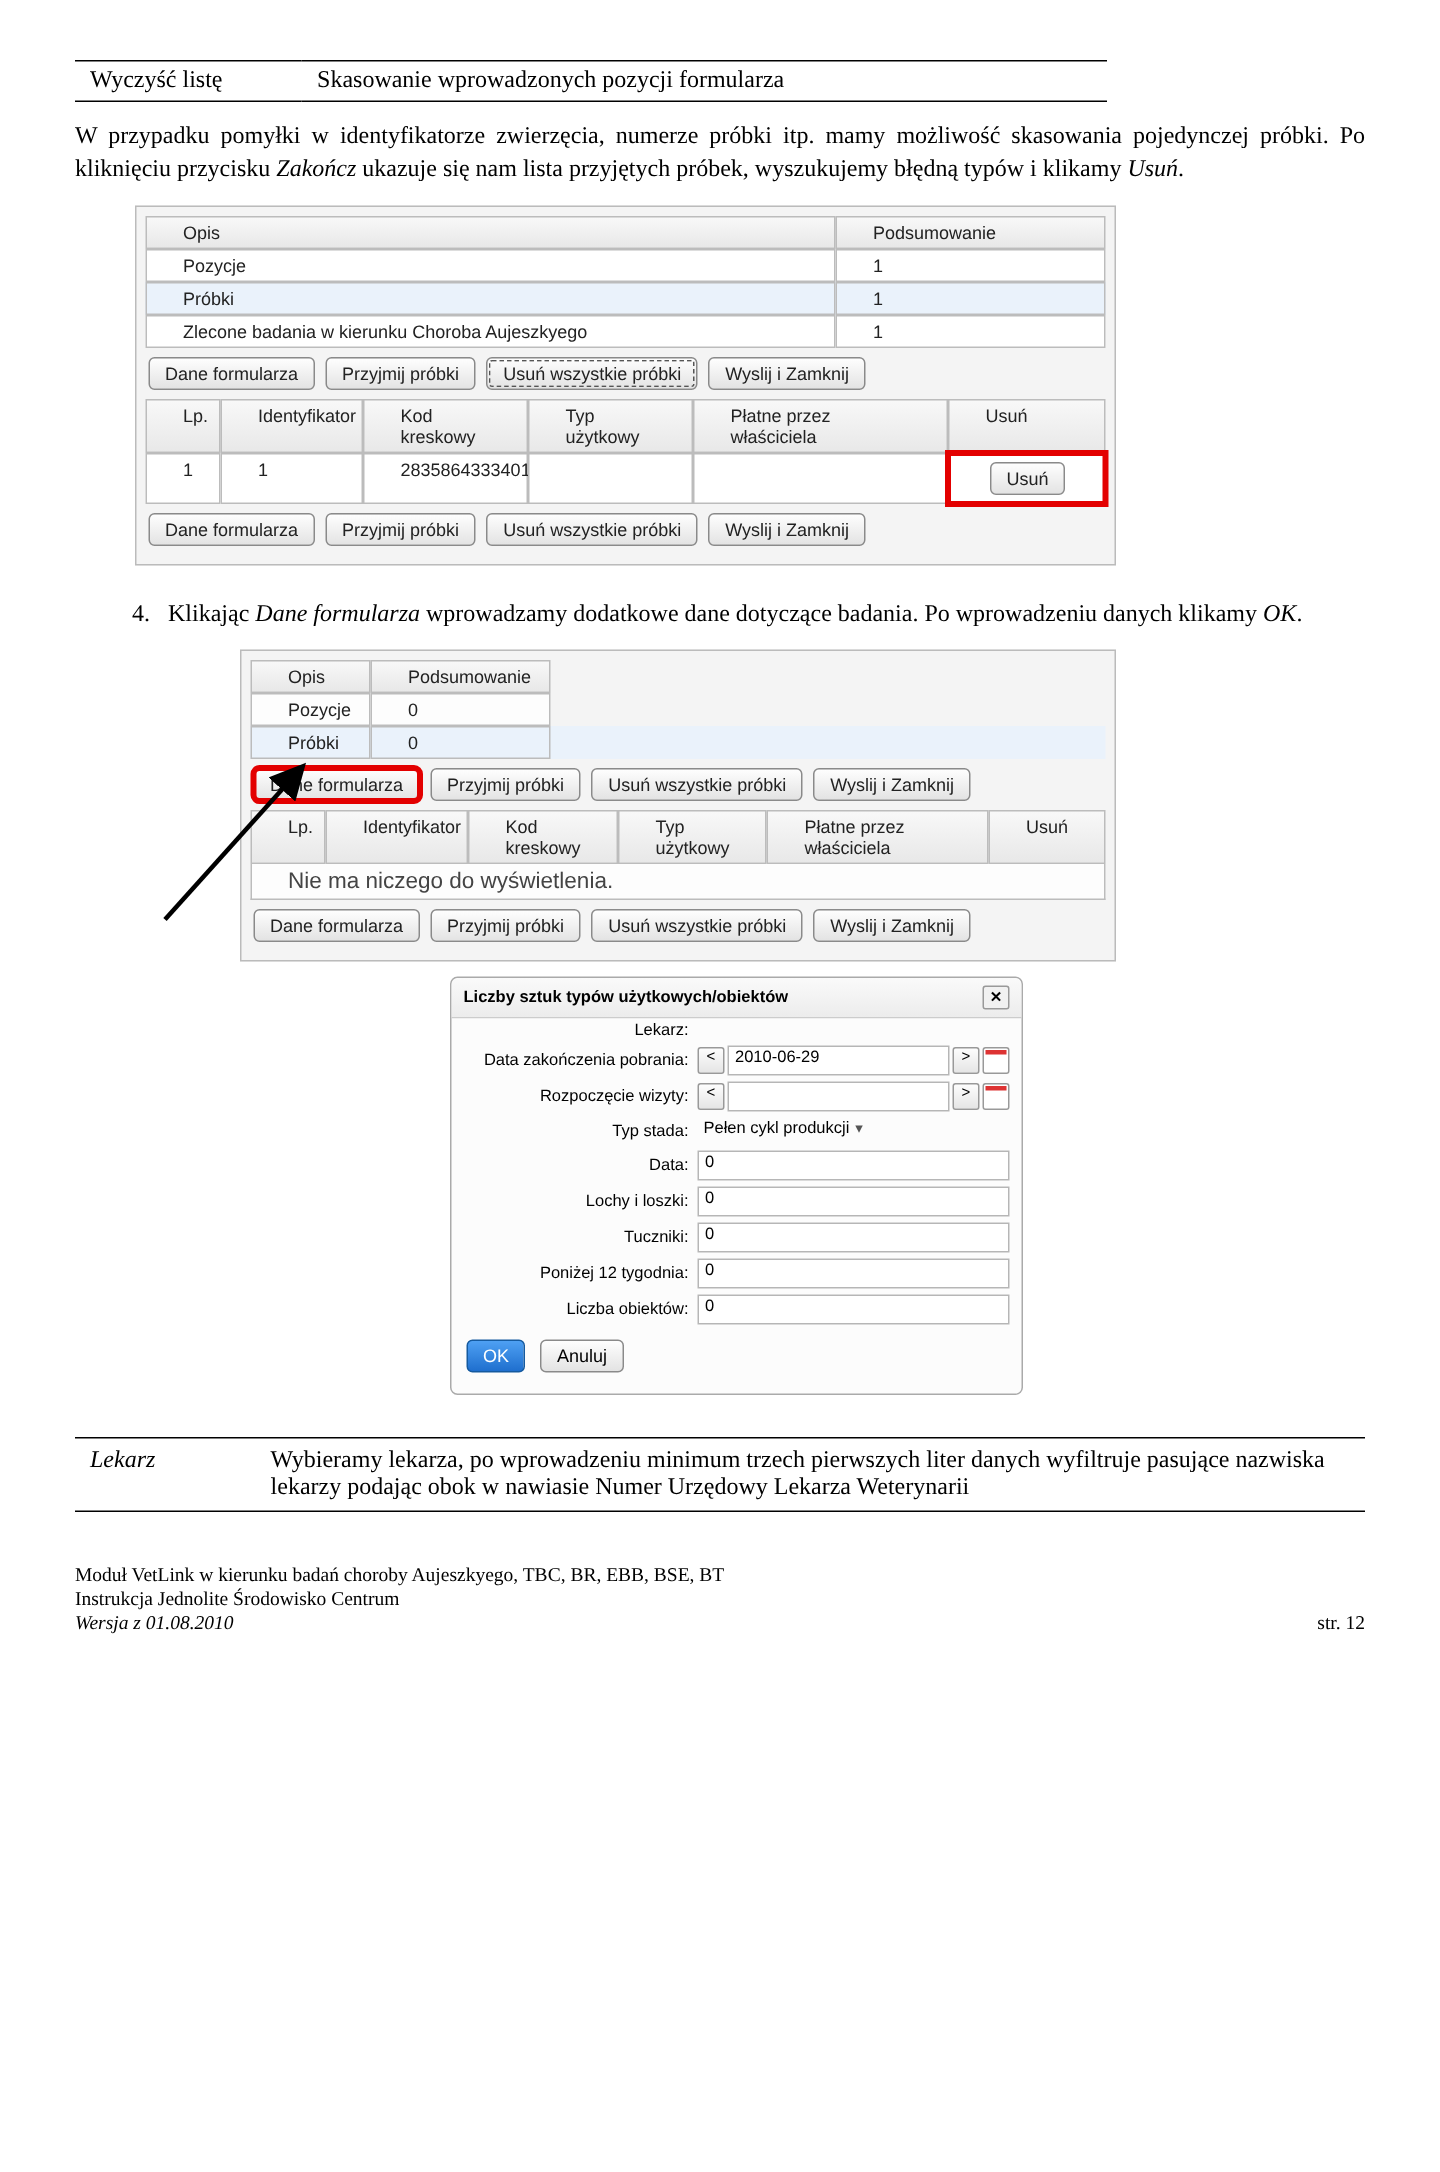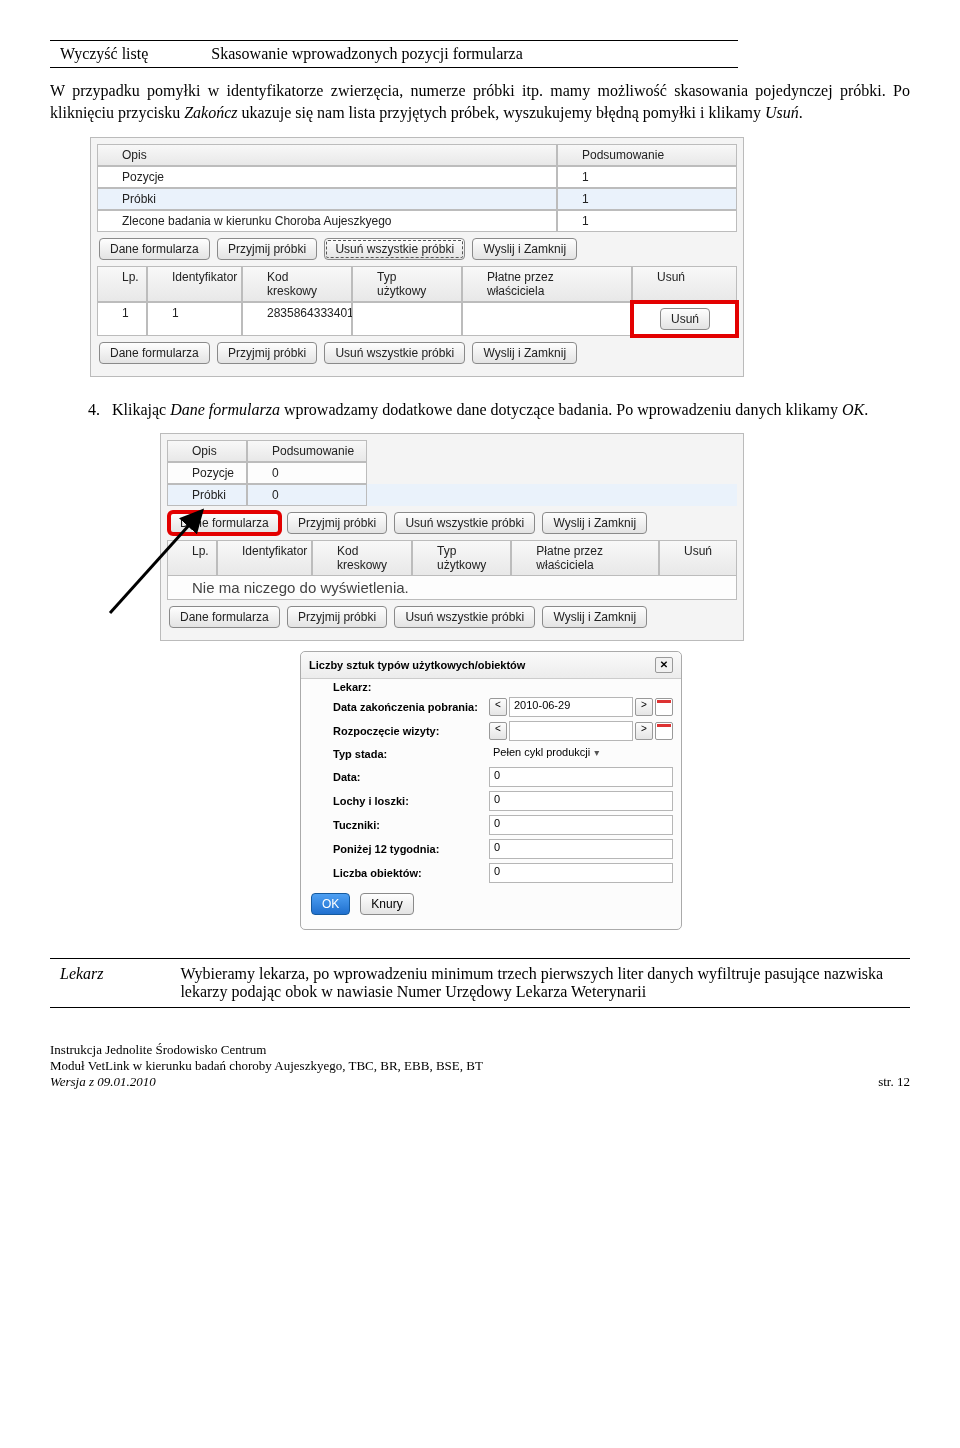--- a/index.html
+++ b/index.html
@@ -129,23 +129,22 @@
   }
   .dialog-close{
     border:1px solid #999; background:#f1f1f1; width:16px; height:14px;
     display:flex; align-items:center; justify-content:center;
     font-size:10px; cursor:pointer; border-radius:2px;
   }
   .dlg-row{
     display:flex; align-items:center; padding:2px 8px;
   }
   .dlg-label{
-    width:150px; text-align:left; font-weight:bold; padding-right:6px;
+    width:150px; text-align:right; font-weight:normal; padding-right:6px;
     font-size:11px;
-    margin-left:24px;
   }
   .dlg-field{
     flex:1; display:flex; align-items:center; gap:2px;
   }
   .dlg-input{
     flex:1; border:1px solid #b6b6b6; background:#fff; padding:1px 4px;
     font-size:11px; height:16px; box-sizing:content-box;
   }
   .spin{
     border:1px solid #999; background:linear-gradient(#fdfdfd,#e5e5e5);
@@ -193,21 +192,21 @@
 <table class="top-table">
   <tbody>
       <tr>
     <td>Wyczyść listę</td>
     <td>Skasowanie wprowadzonych pozycji formularza</td>
   </tr>
 </tbody>
   </table>
 
 <p class="para">
-  <span>W przypadku pomyłki w identyfikatorze zwierzęcia, numerze próbki itp. mamy możliwość skasowania pojedynczej próbki. Po kliknięciu przycisku </span><span class="italic">Zakończ</span><span> ukazuje się nam lista przyjętych próbek, wyszukujemy błędną pomyłki i klikamy </span><span class="italic">Usuń</span><span>.</span>
+  <span>W przypadku pomyłki w identyfikatorze zwierzęcia, numerze próbki itp. mamy możliwość skasowania pojedynczej próbki. Po kliknięciu przycisku </span><span class="italic">Zakończ</span><span> ukazuje się nam lista przyjętych próbek, wyszukujemy błędną typów i klikamy </span><span class="italic">Usuń</span><span>.</span>
 </p>
 
 <div class="ui-window shot1">
   <div class="ui-row ui-header">
     <div class="ui-cell col-opis">Opis</div>
     <div class="ui-cell col-pod">Podsumowanie</div>
   </div>
   <div class="ui-row data-row">
     <div class="ui-cell col-opis">Pozycje</div>
     <div class="ui-cell col-pod">1</div>
@@ -377,34 +376,34 @@
         </div>
       </div>
     <div class="dlg-row">
         <div class="dlg-label">Liczba obiektów:</div>
         <div class="dlg-field">
           <span class="dlg-input">0</span>
         </div>
       </div>
     <div class="dlg-btns">
       <span class="ui-btn ok">OK</span>
-      <span class="ui-btn">Knury</span>
+      <span class="ui-btn">Anuluj</span>
     </div>
   </div>
 </div>
 
 <table class="bottom-table">
   <tbody>
       <tr>
     <td>Lekarz</td>
     <td>Wybieramy lekarza, po wprowadzeniu minimum trzech pierwszych liter danych wyfiltruje pasujące nazwiska lekarzy podając obok w nawiasie Numer Urzędowy Lekarza Weterynarii</td>
   </tr>
 </tbody>
   </table>
 
 <div class="footer">
+  <div class="footer-line">Moduł VetLink w kierunku badań choroby Aujeszkyego, TBC, BR, EBB, BSE, BT</div>
   <div class="footer-line">Instrukcja Jednolite Środowisko Centrum</div>
-  <div class="footer-line">Moduł VetLink w kierunku badań choroby Aujeszkyego, TBC, BR, EBB, BSE, BT</div>
   <div class="footer-last">
-    <span>Wersja z 09.01.2010</span>
+    <span>Wersja z 01.08.2010</span>
     <span style="font-style:normal">str. 12</span>
   </div>
 </div>
 
 </body></html>

